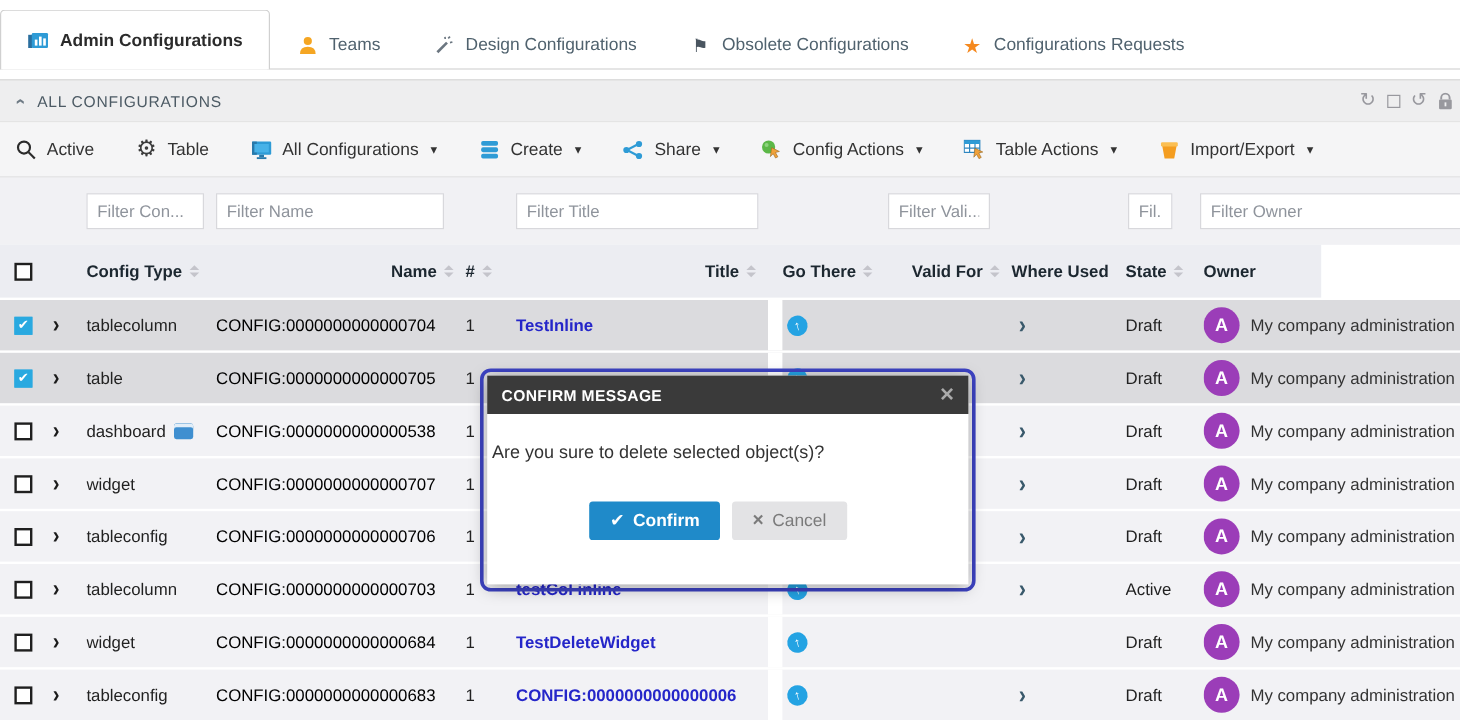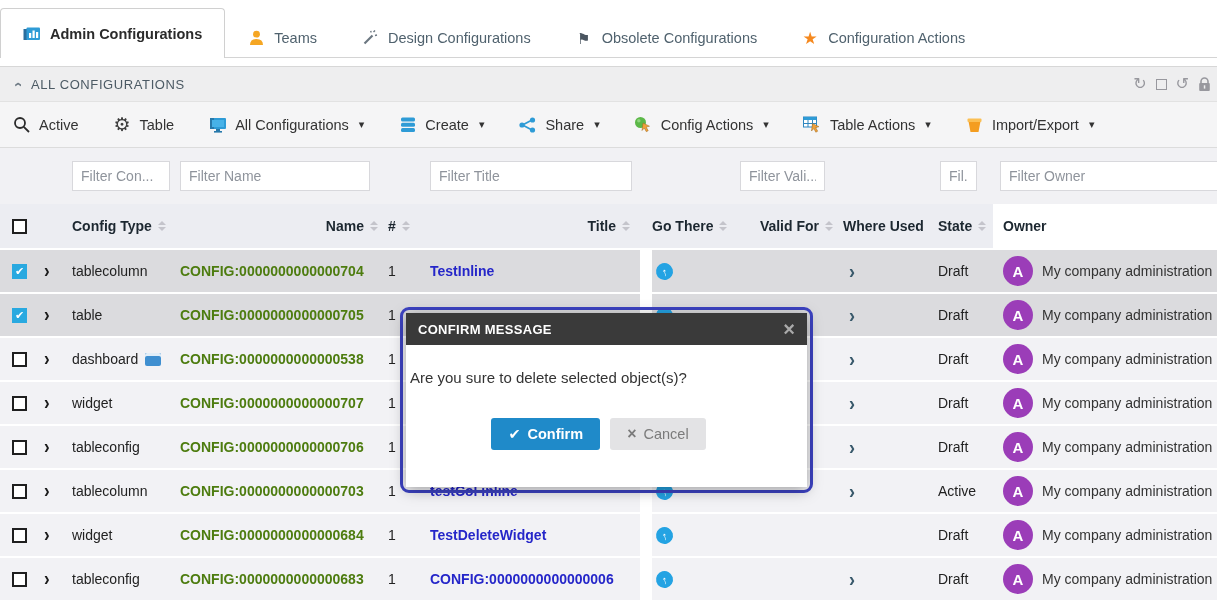--- a/index.html
+++ b/index.html
@@ -25,40 +25,40 @@
   .tbitem { display:flex; align-items:center; gap:8px; font-size:14.5px; color:#333; cursor:pointer; white-space:nowrap; }
   .tbitem .caret { font-size:11px; color:#333; margin-left:2px; }
   .tbicon { display:inline-flex; align-items:center; justify-content:center; width:19px; height:18px; font-size:17px; line-height:1; }
   
   #filterrow { position:absolute; left:0; top:148px; width:1217px; height:56px; background:#f1f1f4; }
   .flt { position:absolute; top:13px; height:30px; border:1px solid #d8d8dc; background:#fff; font-family:inherit; font-size:14px; color:#333; padding:0 8px; outline:none; }
   .flt::placeholder { color:#8f949c; }
   
   .grid { display:grid; grid-template-columns:44px 28px 108px 208px 42px 210px 12px 88px 103px 95px 65px 1fr; align-items:center; }
   
-  #headrow { position:absolute; left:0; top:204px; width:993px; height:44px; background:#ecedf2; font-weight:bold; color:#1c2730; font-size:14px; }
+  #headrow { position:absolute; left:0; top:204px; width:1101px; height:44px; background:#ecedf2; font-weight:bold; color:#1c2730; font-size:14px; }
   .hcell { display:flex; align-items:center; gap:6px; height:100%; }
   .hcell.spread { justify-content:flex-end; padding-right:10px; }
   .sort { display:inline-flex; flex-direction:column; gap:2px; }
   .sort i { display:block; width:0; height:0; border-left:4px solid transparent; border-right:4px solid transparent; }
   .sort .up { border-bottom:4px solid #c4c4cb; }
   .sort .dn { border-top:4px solid #c4c4cb; }
   
   #rows { position:absolute; left:0; top:248px; width:1217px; }
   .row { width:1217px; height:42px; margin-top:2px; background:#f2f2f5; font-size:14px; }
   .row.selected { background:#dbdbde; }
   .cell { display:flex; align-items:center; height:100%; overflow:hidden; white-space:nowrap; }
   .cell.c-check { padding-left:12px; }
   .cell.c-spacer { background:#fff; align-self:stretch; }
   .cb { width:15px; height:15px; border:2px solid #1f1f1f; background:#fff; display:inline-flex; align-items:center; justify-content:center; cursor:pointer; }
   .cb.checked { border-color:#29a9e0; background:#29a9e0; color:#fff; font-size:11px; line-height:1; }
   .expand { font-size:17px; font-weight:bold; color:#1b1b1b; cursor:pointer; transform:scaleY(1.15); }
   .typetext { color:#222; }
   .dash-icon { display:inline-block; width:16px; height:13px; margin-left:7px; border-radius:2px; background:#3f8fd0; box-shadow:inset 0 3px 0 0 rgba(255,255,255,.85), inset 0 4px 0 0 #3f8fd0; }
-  a.namelink { color:#4d7c0f; text-decoration:none; cursor:pointer;font-weight:bold; }
+  a.namelink { color:#000000; text-decoration:none; cursor:pointer; }
   a.titlelink { color:#2526c9; text-decoration:none; font-weight:bold; cursor:pointer; }
   .num { color:#222; }
   .gothere { width:17px; height:17px; border-radius:50%; background:#24a3e3; color:#fff; display:inline-flex; align-items:center; justify-content:center; font-size:11px; font-weight:bold; cursor:pointer; transform:rotate(-15deg); }
   .wchev { font-size:18px; font-weight:bold; color:#39596b; cursor:pointer; transform:scaleY(1.15); }
   .avatar { width:30px; height:30px; border-radius:50%; background:#9b3db8; color:#fff; font-size:15px; font-weight:bold; display:inline-flex; align-items:center; justify-content:center; margin-right:9px; flex:none; }
   .ownertext { color:#333; }
   #row-sliver { position:absolute; left:0; top:600px; width:1217px; height:4px; background:#f2f2f5; border-top:2px solid #fff; }
   
   #modal-outline { position:absolute; left:400px; top:307px; width:413px; height:186px; border:3px solid #3d43c3; border-radius:9px; z-index:10; background:transparent;text-decoration:underline; }
   #modal { position:absolute; left:3px; top:3px; width:401px; height:174px; background:#fff; box-shadow:0 3px 14px rgba(0,0,0,.35); }
@@ -110,21 +110,21 @@
           </svg>
         </span>
         <span>Design Configurations</span>
       </div>
       <div class="tab">
         <span class="ticon" style="color: rgb(74, 85, 96); font-size: 15px;">⚑</span>
         <span>Obsolete Configurations</span>
       </div>
       <div class="tab">
         <span class="ticon" style="color: rgb(245, 137, 31); font-size: 17px;">★</span>
-        <span>Configuration Actions</span>
+        <span>Configurations Requests</span>
       </div>
     </div>
 
   <div id="panelhead">
     <span id="collapse-chevron">›</span>
     <span id="panel-title">ALL CONFIGURATIONS</span>
     <span id="winicons">
       <span class="winicon">↻</span>
       <span class="winicon square"></span>
       <span class="winicon">↺</span>

